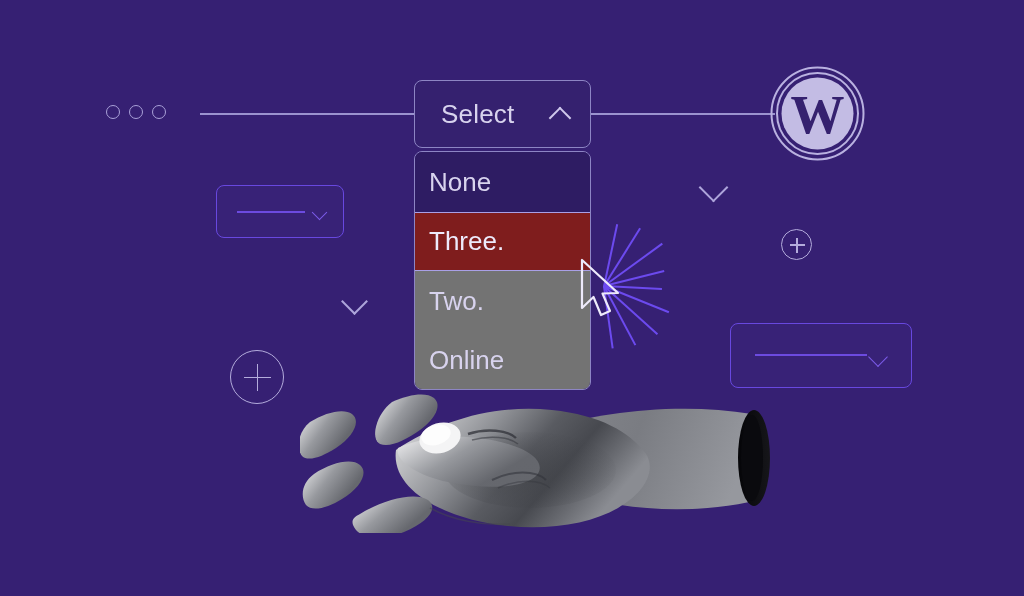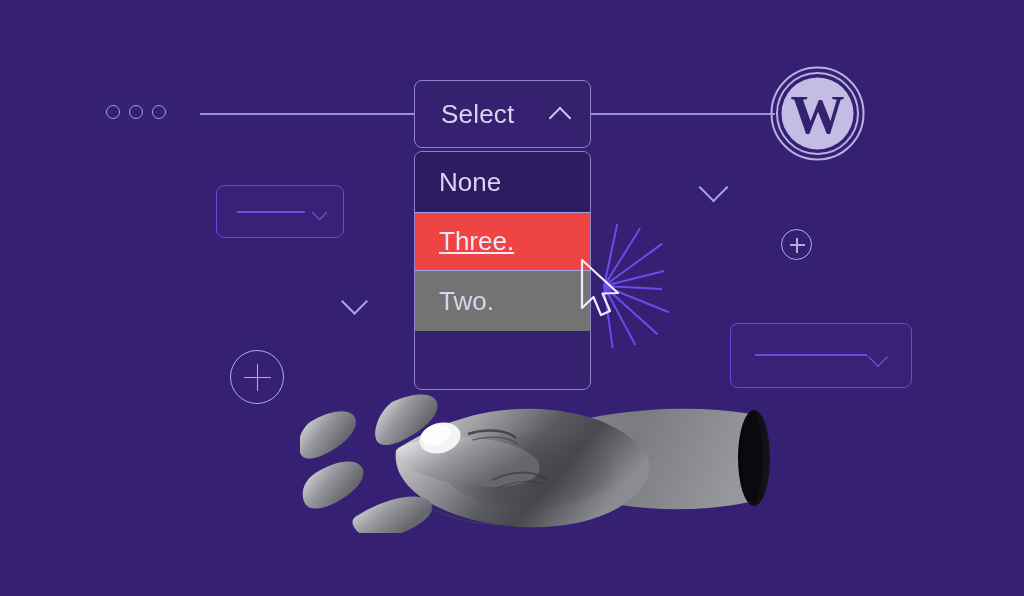--- a/index.html
+++ b/index.html
@@ -98,33 +98,32 @@
     box-sizing: border-box;
     border: 1.3px solid #8D85C4;
     border-radius: 8px;
     background: #35216F;
     overflow: hidden;
   }
   .opt {
     height: 59.5px;
     display: flex;
     align-items: center;
-    padding-left: 24px;
+    padding-left: 14px;
     color: #D8D3EE;
     font-size: 26px;
     line-height: 1;
     box-sizing: border-box;
   }
   .opt.shade { background: #2E1C63; }
   .opt.sel {
-    background: #ef4444;
+    background: #7f1d1d;
     color: #EDEAFB;
     border-top: 1.5px solid #A9A0E6;
     border-bottom: 1.5px solid #A9A0E6;
-    text-decoration: underline;
   }
   .opt.plain { background: #737373; }
 
   
   .cursor { position: absolute; }
 
   
   .wp { position: absolute; }
 
   
@@ -205,20 +204,23 @@
 
   <div class="dropdown abs" style="left:414px; top:151px; width:177px; height:239px;">
     <div class="opt shade">
       <span>None</span>
     </div>
     <div class="opt sel">
       <span>Three.</span>
     </div>
     <div class="opt plain">
       <span>Two.</span>
+    </div>
+    <div class="opt plain">
+      <span>Online</span>
     </div>
   </div>
 
   <div class="cursor" style="left:578px; top:258px; width:52px; height:68px;">
     <svg width="52" height="68" viewBox="0 0 52 68">
       <path d="M4 2 L4 50 L15.5 39 L23 57 L32 53 L24.5 35.5 L40 35 Z" fill="none" stroke="#EDEAFB" stroke-width="2.2" stroke-linejoin="round"></path>
     </svg>
   </div>
 
   <div class="hand" style="left:300px; top:388px; width:480px; height:145px;">

